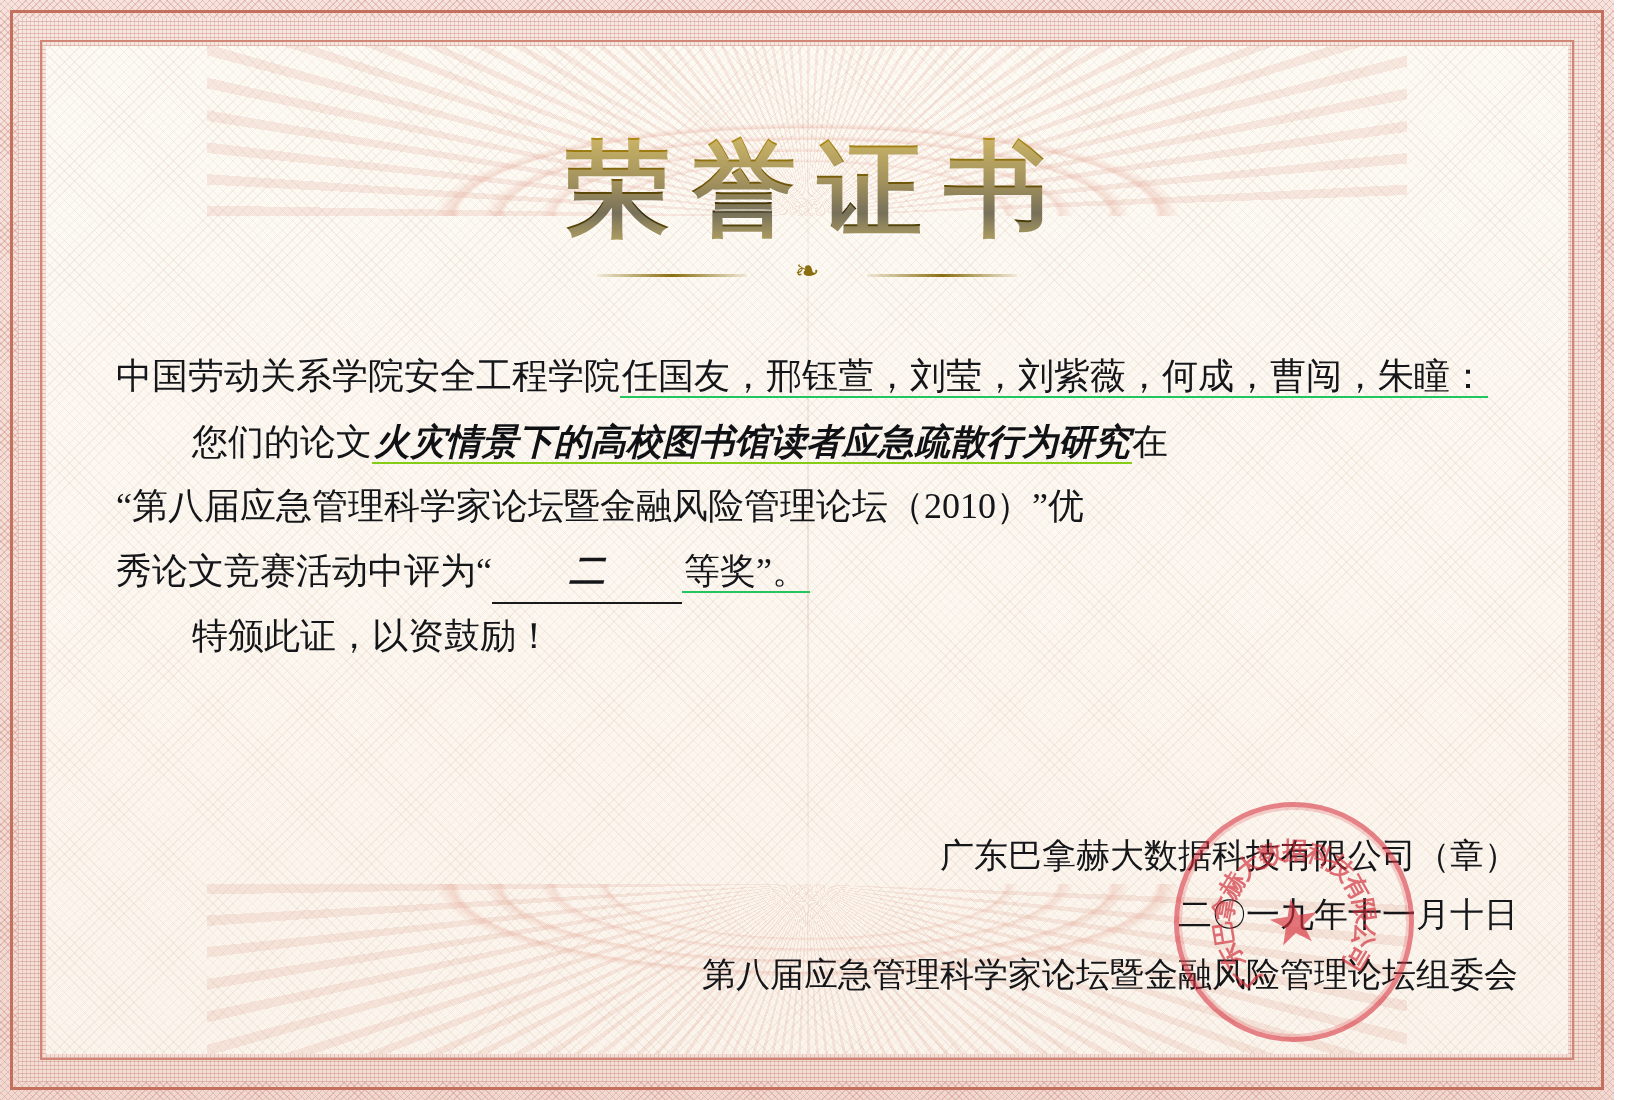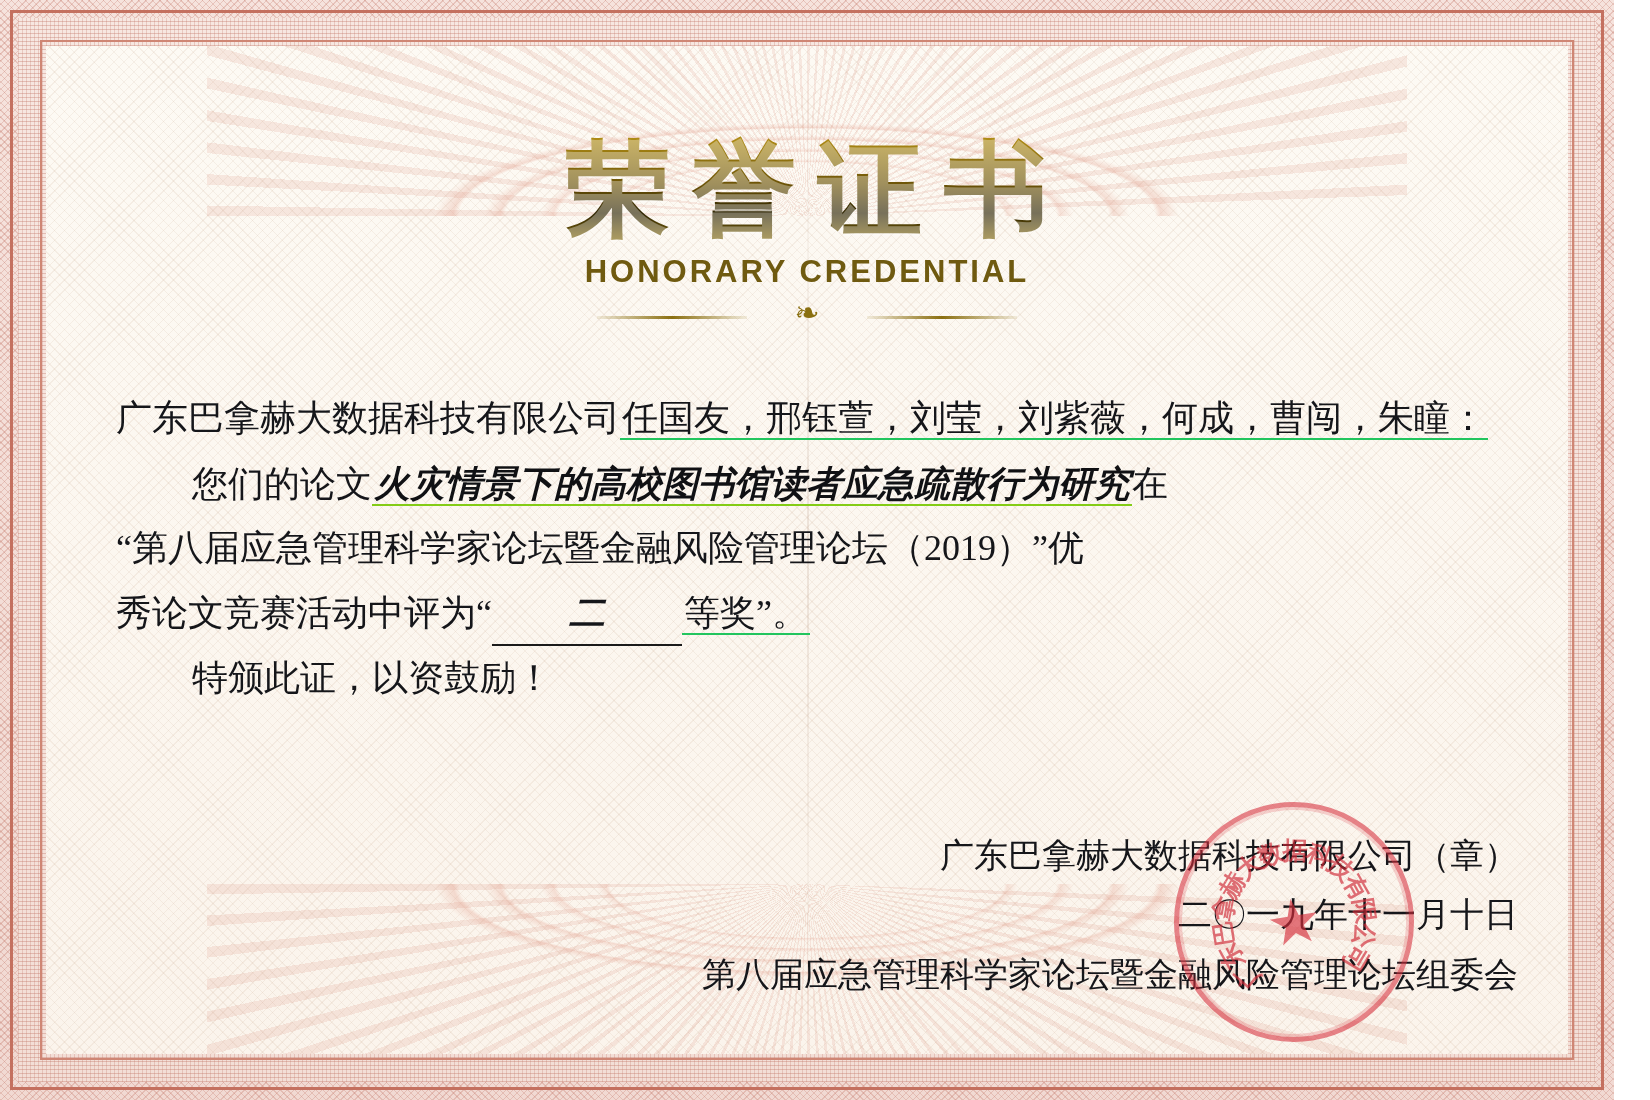--- a/index.html
+++ b/index.html
@@ -245,39 +245,38 @@
     <div class="rosette top"></div>
     <div class="rosette bottom"></div>
   </div>
 
   <div class="fold"></div>
 
   <div class="content">
 
     <div class="title-block">
       <div class="cert-title">荣誉证书</div>
-      <div class="cert-subtitle">HONORARY CREDENTIAL</div>
       <div class="flourish">
         <div class="bar left"></div>
         <div class="orn">❧</div>
         <div class="bar right"></div>
       </div>
     </div>
 
     <div class="body-text">
 
       <div class="line">
-        <span>广东巴拿赫大数据科技有限公司</span><span class="underline-plain">任国友，邢钰萱，刘莹，刘紫薇，何成，曹闯，朱瞳：</span>
+        <span>中国劳动关系学院安全工程学院</span><span class="underline-plain">任国友，邢钰萱，刘莹，刘紫薇，何成，曹闯，朱瞳：</span>
       </div>
 
       <div class="line indent">
         <span>您们的论文</span><span class="handwriting">火灾情景下的高校图书馆读者应急疏散行为研究</span><span>在</span>
       </div>
 
-      <div class="line">“第八届应急管理科学家论坛暨金融风险管理论坛（2019）”优</div>
+      <div class="line">“第八届应急管理科学家论坛暨金融风险管理论坛（2010）”优</div>
 
       <div class="line">
         <span>秀论文竞赛活动中评为“</span><span class="award-slot">二</span><span class="underline-plain">等奖”。</span>
       </div>
 
       <div class="line indent">特颁此证，以资鼓励！</div>
 
     </div>
   </div>
 

